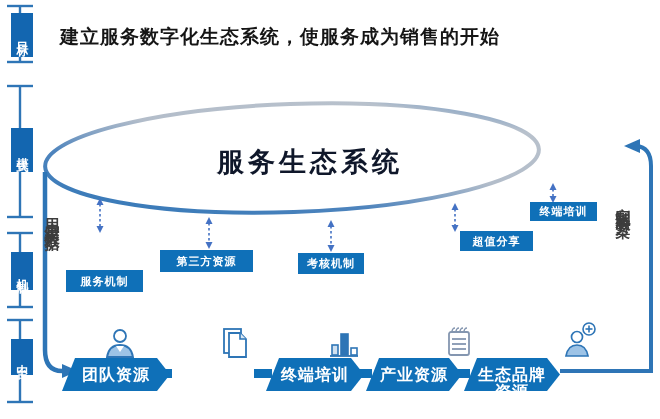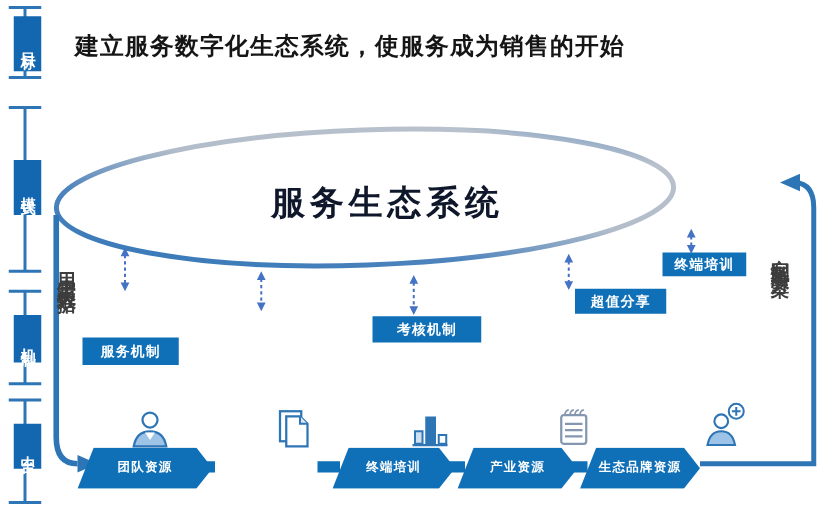--- a/index.html
+++ b/index.html
@@ -26,21 +26,21 @@
     font-size:15px;letter-spacing:3px;font-weight:600;
   }
   .mbox{
     position:absolute;background:#0f70b8;color:#fff;text-align:center;
     font-weight:bold;font-size:11px;display:flex;align-items:center;justify-content:center;
     letter-spacing:1px;
   }
   .conn{position:absolute;top:369px;height:9px;background:#0f70b8;}
   .chev{
     position:absolute;top:358px;height:33px;background:#0f70b8;color:#fff;
-    font-weight:bold;font-size:10px;text-align:center;letter-spacing:1px;
+    font-weight:bold;font-size:16px;text-align:center;letter-spacing:1px;
     display:flex;align-items:flex-start;justify-content:center;overflow:hidden;
     clip-path:polygon(13px 0,calc(100% - 13px) 0,100% 50%,calc(100% - 13px) 100%,0 100%);
   }
   .chev .lbl{width:80px;line-height:17px;margin-top:8px;}
   .icon{position:absolute;}
 </style>
 </head>
 <body>
 
 <div id="stage">
@@ -119,21 +119,22 @@
   <div class="side-box" style="top:128px;height:44px;">模式</div>
   <div class="side-box" style="top:252px;height:38px;">机制</div>
   <div class="side-box" style="top:339px;height:36px;">中台</div>
 
   <div class="ellipse-label">服务生态系统</div>
 
   <div class="vtext" style="left:42px;top:206px;">用户需求大数据</div>
   <div class="vtext" style="left:613px;top:195px;">定制解决方案</div>
 
   <div class="mbox" style="left:66px;top:234px;width:77px;height:22px;margin-top:36px;">服务机制</div>
-  <div class="mbox" style="left:298px;top:253px;width:87px;height:21px;">考核机制</div>
+  <div class="mbox" style="left:160px;top:250px;width:93px;height:22px;">第三方资源</div>
+  <div class="mbox" style="left:298px;top:253px;width:66px;height:21px;">考核机制</div>
   <div class="mbox" style="left:420px;top:231px;width:73px;height:20px;margin-left:40px;">超值分享</div>
   <div class="mbox" style="left:530px;top:202px;width:67px;height:19px;">终端培训</div>
 
   <svg class="icon" style="left:103px;top:326px;" width="34" height="34" viewBox="0 0 34 34">
     <circle cx="17" cy="10" r="6" fill="#fff" stroke="#2e75b6" stroke-width="1.8"></circle>
     <path d="M4,31 Q6,19 17,19 Q28,19 30,31 Z" fill="#9dc3e6" stroke="#2e75b6" stroke-width="1.8"></path>
     <path d="M13,20 L17,26 L21,20" fill="#fff" stroke="none"></path>
   </svg>
   <svg class="icon" style="left:217px;top:326px;" width="34" height="34" viewBox="0 0 34 34">
     <rect x="7" y="3" width="17" height="24" fill="#fff" stroke="#2e75b6" stroke-width="1.8"></rect>

